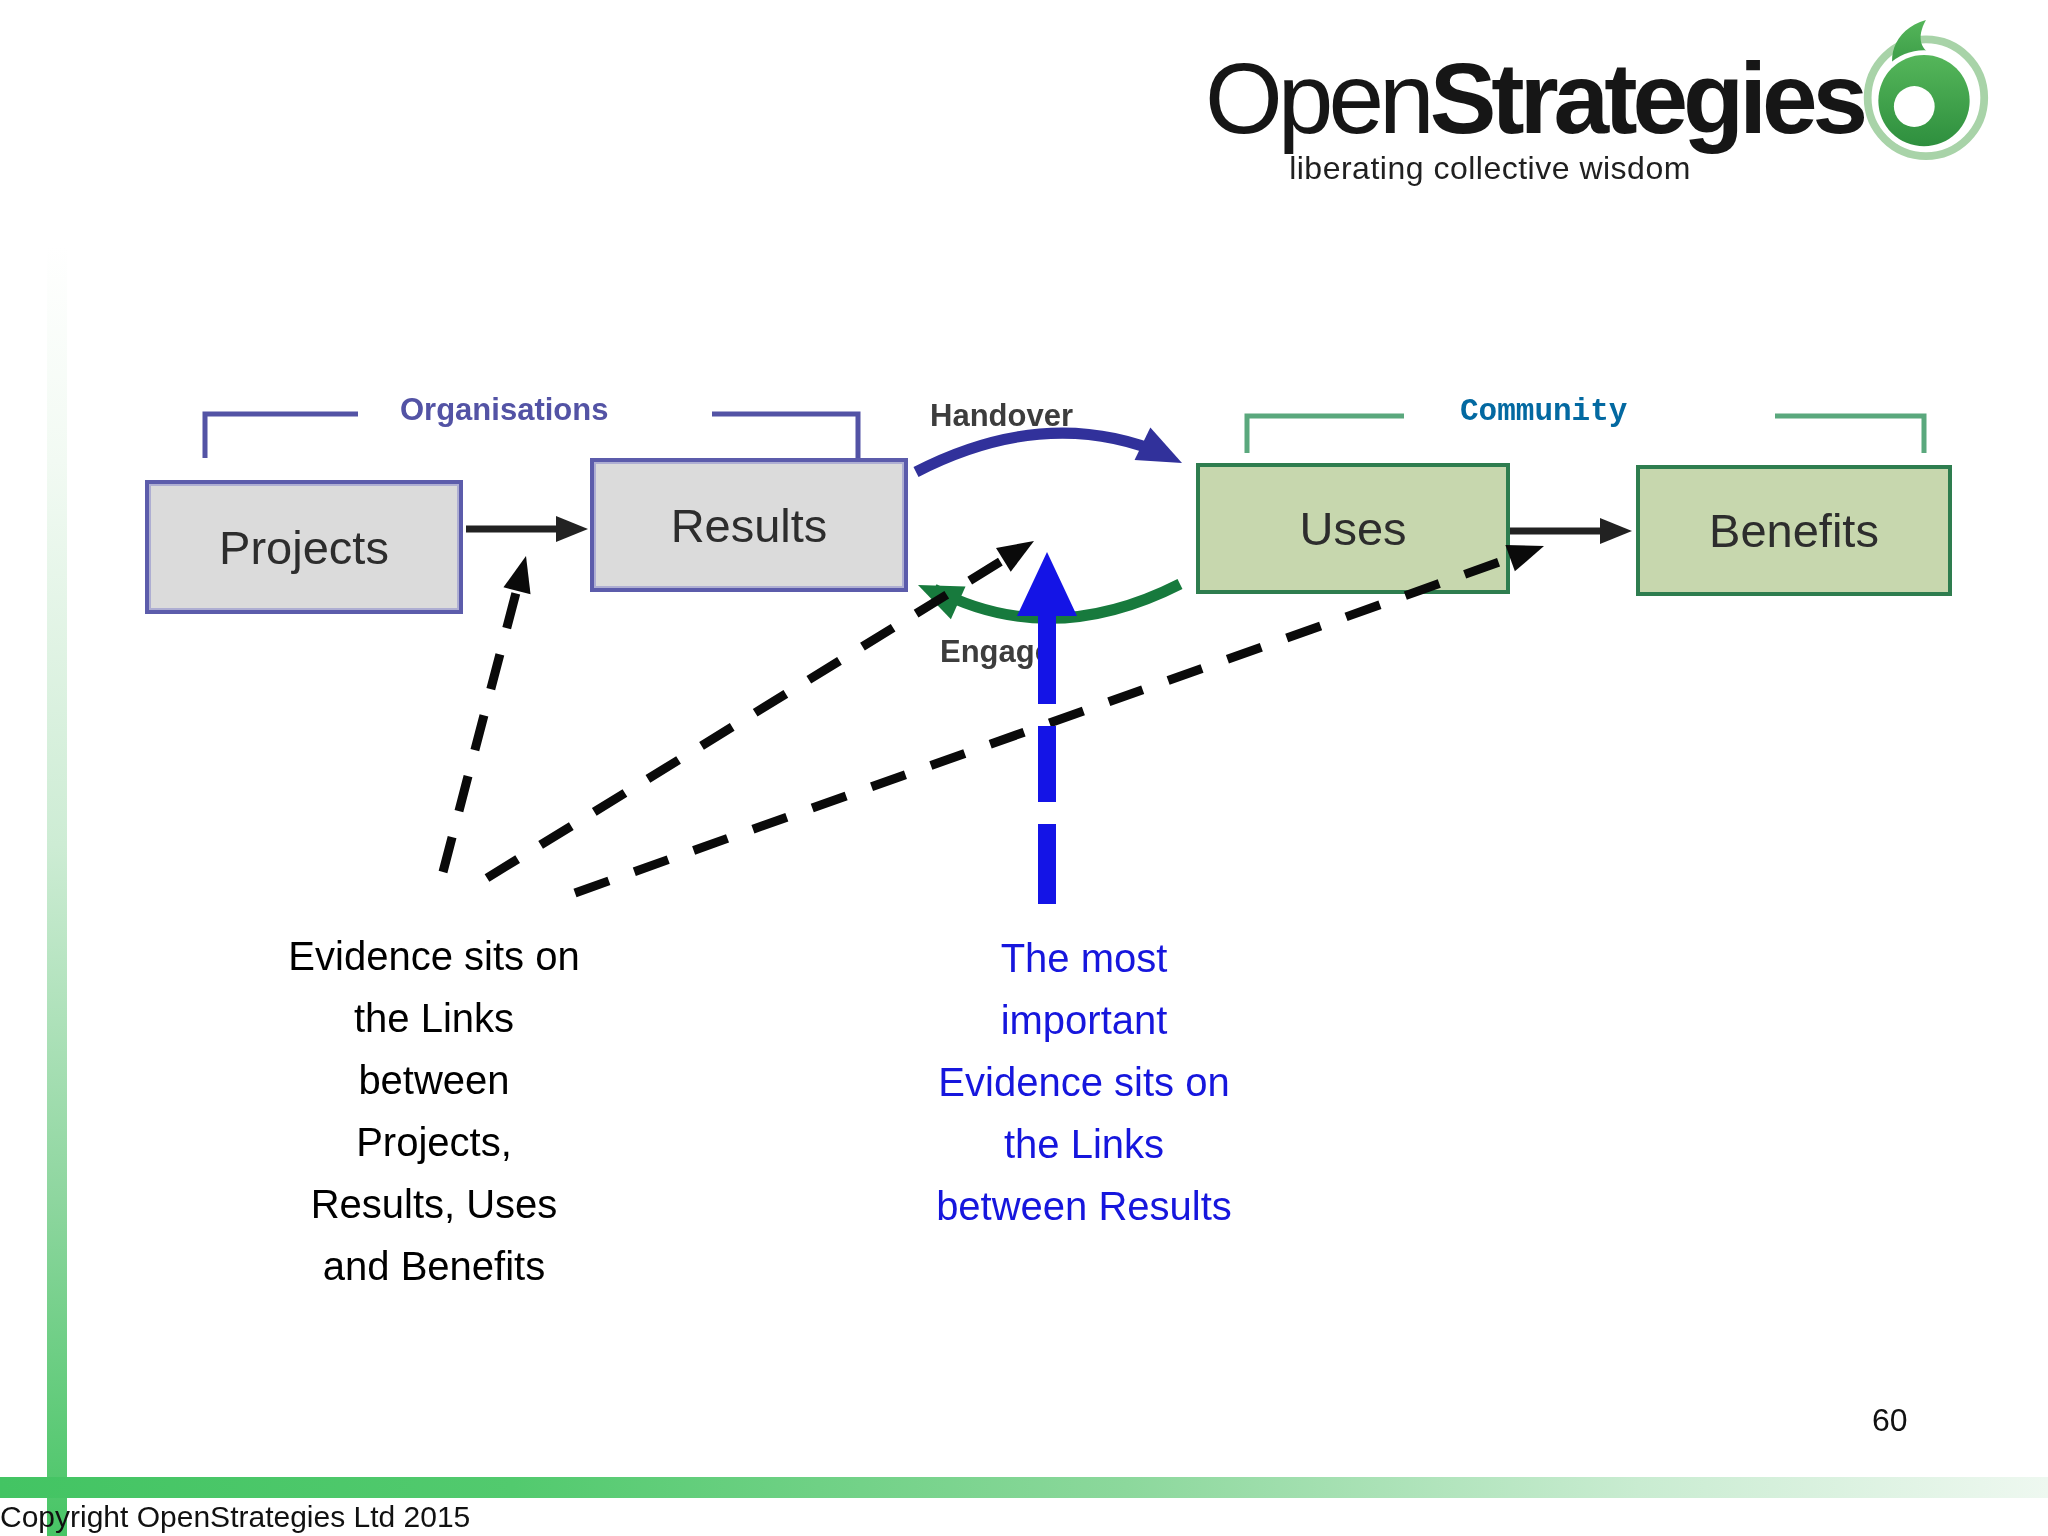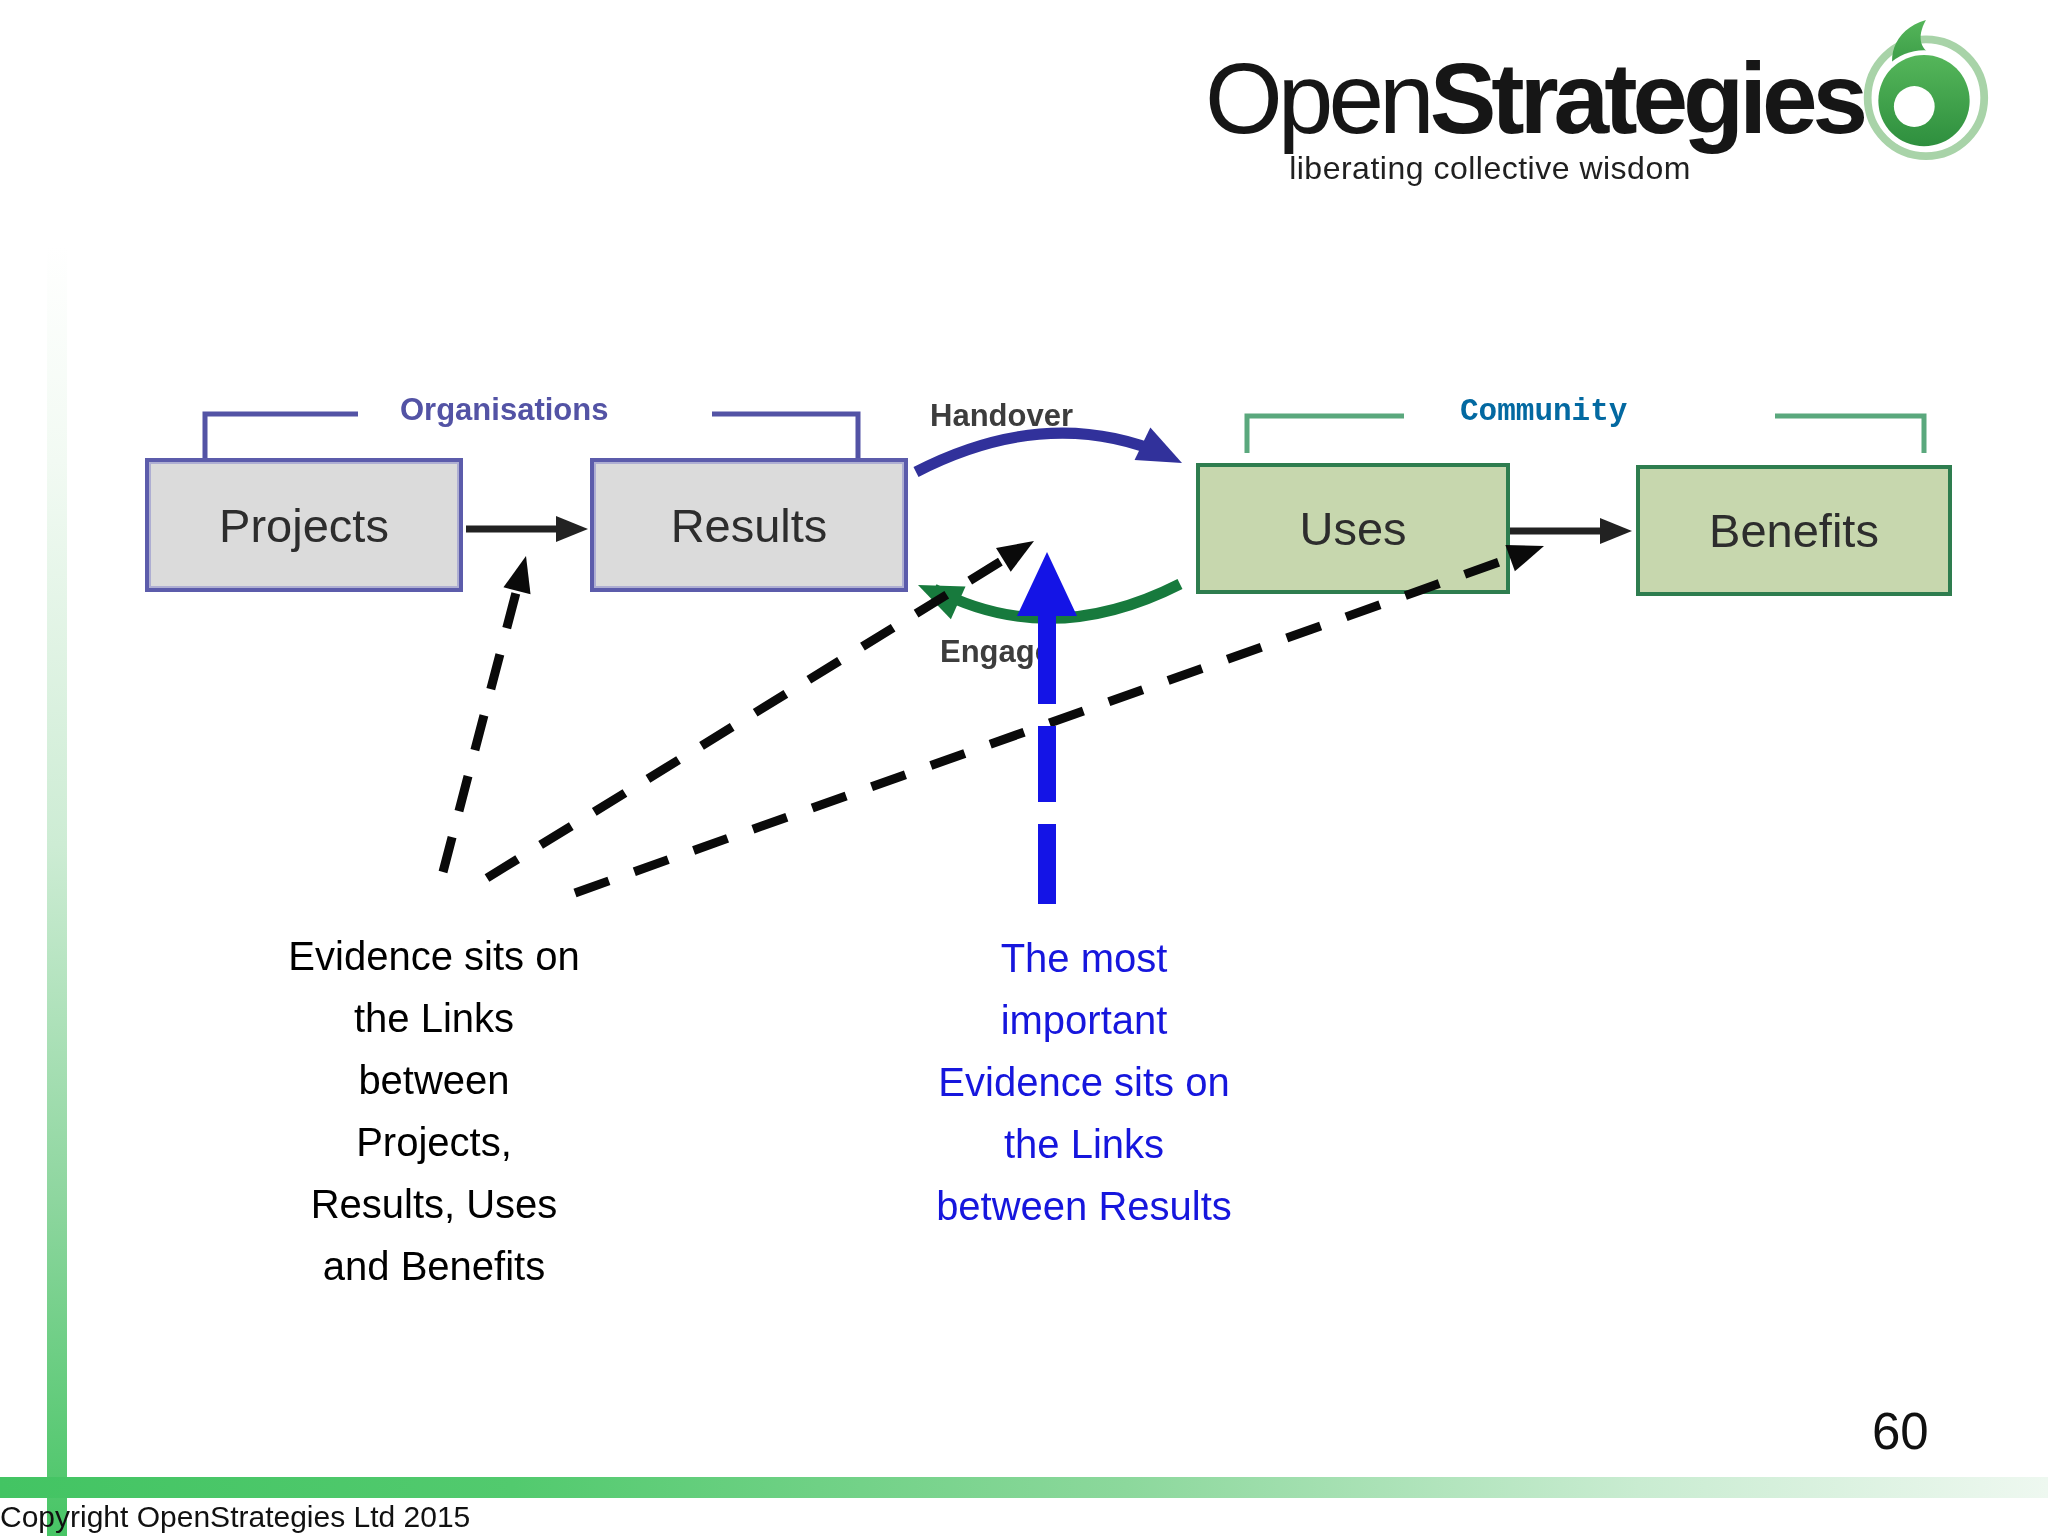--- a/index.html
+++ b/index.html
@@ -27,37 +27,37 @@
     font-size:32px;color:#202020;letter-spacing:.5px;
   }
   #logo-mark{position:absolute;left:1856px;top:14px;}
   
   .box{
     position:absolute;display:flex;align-items:center;justify-content:center;
     font-size:47px;color:#2d2d2d;
   }
   .box.gray{background:#dbdbdb;border:4px solid #5c5cab;box-shadow:inset 0 0 0 2px #aeaed2;}
   .box.green{background:#c7d7ae;border:4px solid #2e7d4f;}
-  #box-projects{left:145px;top:458px;width:310px;height:126px;}
+  #box-projects{left:145px;top:480px;width:310px;height:126px;}
   #box-results{left:590px;top:458px;width:310px;height:126px;}
   #box-uses{left:1196px;top:463px;width:306px;height:123px;}
   #box-benefits{left:1636px;top:465px;width:308px;height:123px;}
   
   .dlabel{position:absolute;text-align:left;font-size:31px;font-weight:700;}
   #organisations-label{left:400px;top:392px;width:270px;color:#5353a5;}
   #community-label{left:1460px;top:394px;width:260px;color:#0369a1;font-family:Liberation Mono, monospace;}
   #handover-label{left:930px;top:398px;width:240px;color:#3d3d3d;font-weight:600;}
   #engage-label{left:940px;top:634px;width:230px;color:#3d3d3d;font-weight:600;}
   
   .note{position:absolute;text-align:center;font-size:40px;line-height:62px;color:#000;}
   #blue-note{color:#1616dd;}
   #black-note{left:128px;top:925px;width:612px;}
   #blue-note{left:848px;top:927px;width:472px;}
   
-  #page-number{position:absolute;left:1872px;top:1402px;font-size:51px;color:#111;}
+  #page-number{position:absolute;left:1872px;top:1402px;font-size:32px;color:#111;}
   #copyright{position:absolute;left:0;top:1500px;width:1900px;text-align:left;font-size:30px;color:#111;}
   
   #arrow-layer{position:absolute;left:0;top:0;width:2048px;height:1536px;pointer-events:none;}
 </style>
 </head>
 <body>
 
 <div id="slide">
 
   <div id="bar-vertical"></div>

